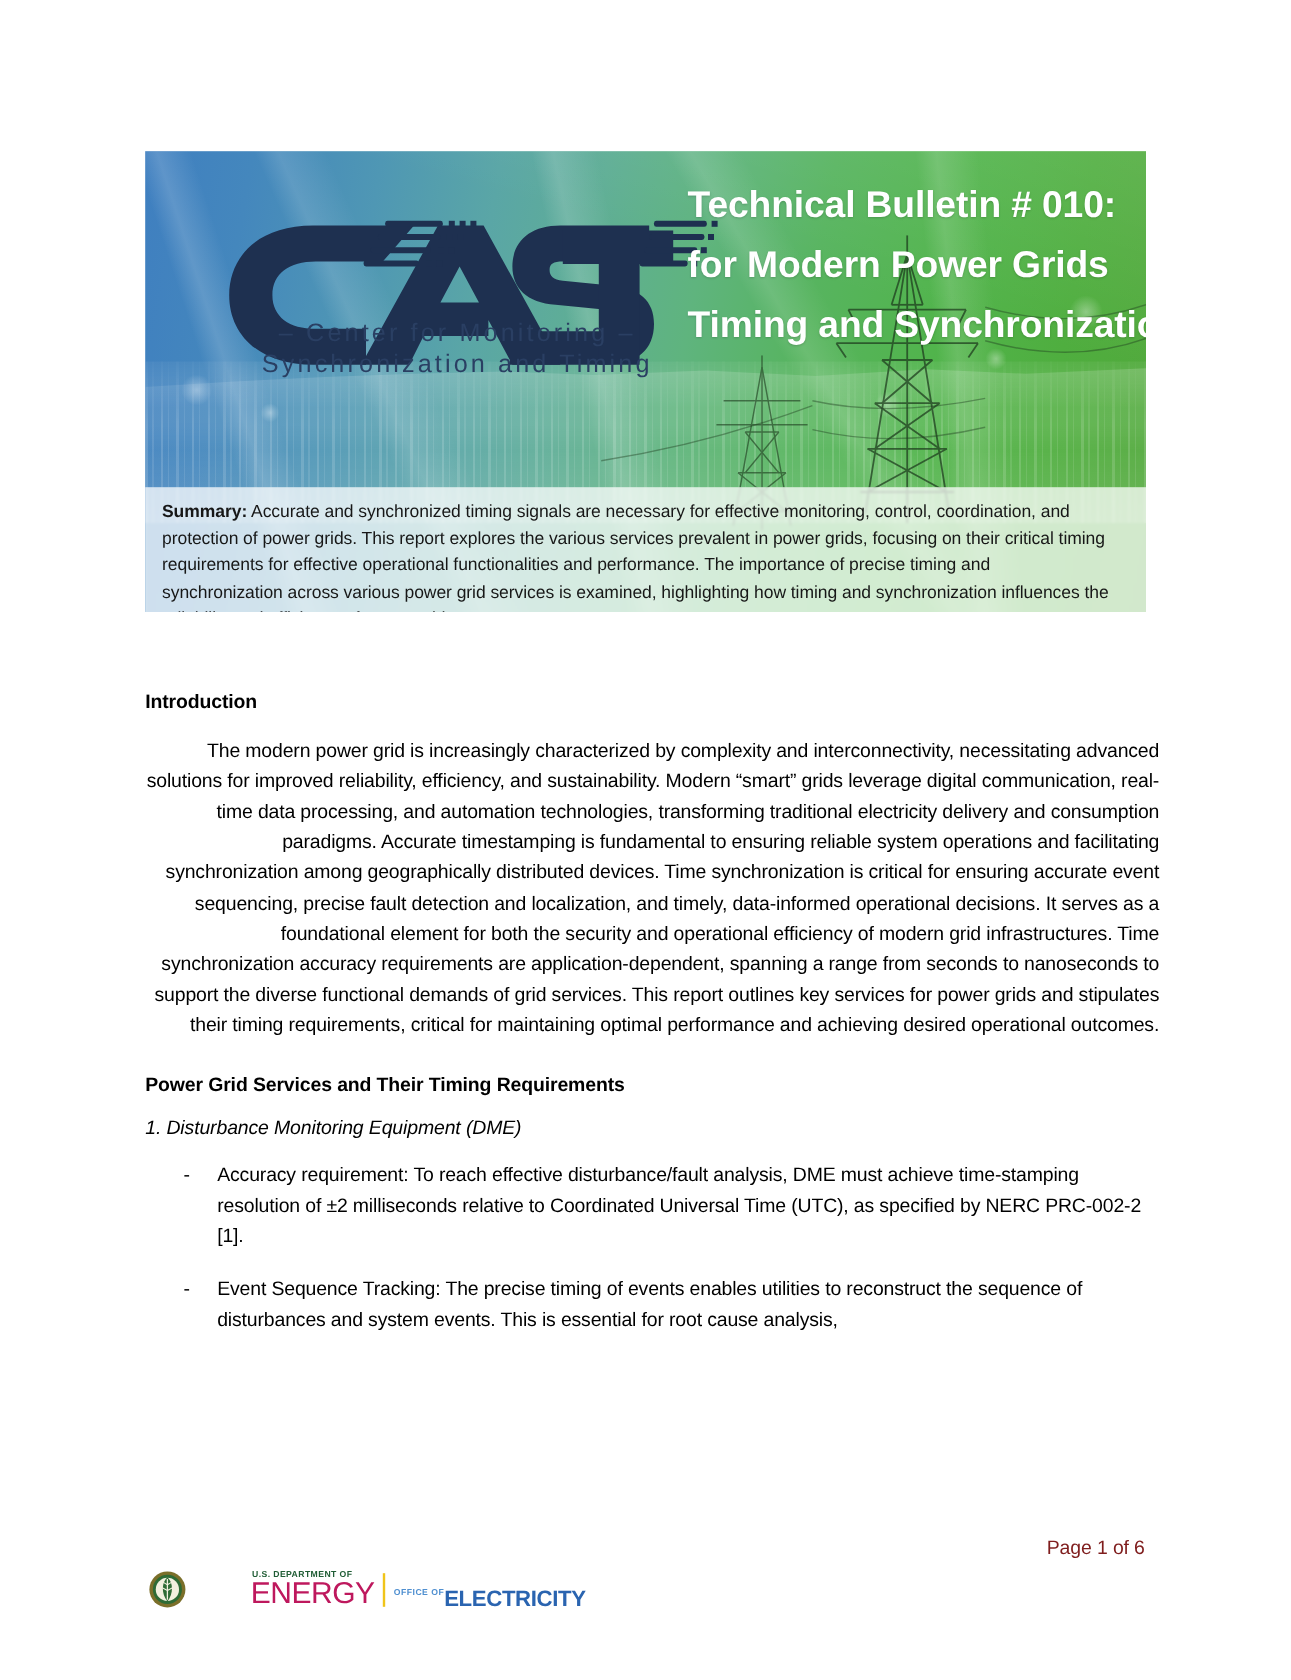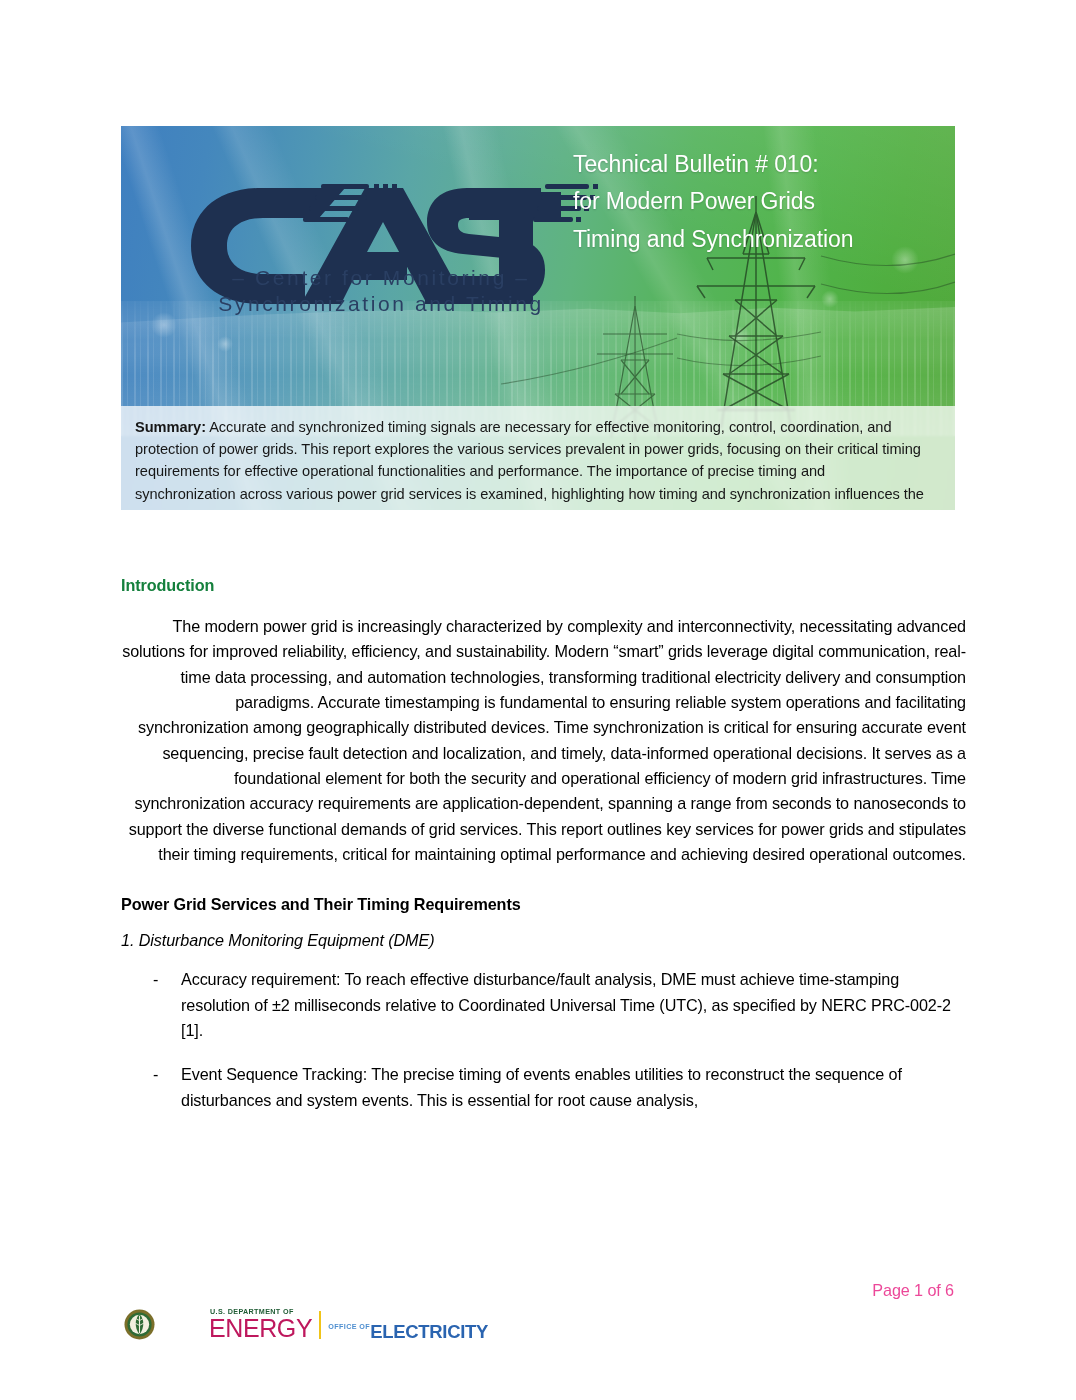--- a/index.html
+++ b/index.html
@@ -100,22 +100,22 @@
   }
   .cast-logo svg { display: block; width: 100%; height: 100%; }
 
   
   .banner-title {
     position: absolute;
     left: 452px;
     top: 20px;
     width: 372px;
     color: #ffffff;
-    font-size: 23px;
-    font-weight: normal;
+    font-size: 31px;
+    font-weight: bold;
     line-height: 1.62;
     letter-spacing: -0.1px;
     text-shadow: 0 1px 2px rgba(0,0,0,0.18);
   }
   .banner-title .tline { display: block; white-space: nowrap; }
 
   
   .pylon { position: absolute; opacity: 0.80; }
   .pylon svg { display:block; width:100%; height:100%; }
 
@@ -143,21 +143,21 @@
   .body-wrap {
     position: absolute;
     left: 121px;
     top: 576px;
     width: 845px;
   }
   h2.section-head {
     margin: 0 0 19px 0;
     font-size: 16.2px;
     font-weight: bold;
-    color: #15803d;
+    color: #000000;
     letter-spacing: -0.1px;
   }
   h2.section-head-2 {
     margin: 28px 0 17px 0;
     font-size: 16.2px;
     font-weight: bold;
     color: #000;
     letter-spacing: -0.1px;
   }
   h3.sub-head {
@@ -196,21 +196,21 @@
     top: 0;
   }
 
   
   .page-number {
     position: absolute;
     left: 0; top: 1281px;
     width: 954px;
     text-align: right;
     font-size: 16.2px;
-    color: #ec4899;
+    color: #7f1d1d;
     letter-spacing: -0.1px;
   }
   .doe-logo {
     position: absolute;
     left: 124px;
     top: 1303px;
     height: 42px;
     display: flex;
     align-items: center;
     gap: 48px;

